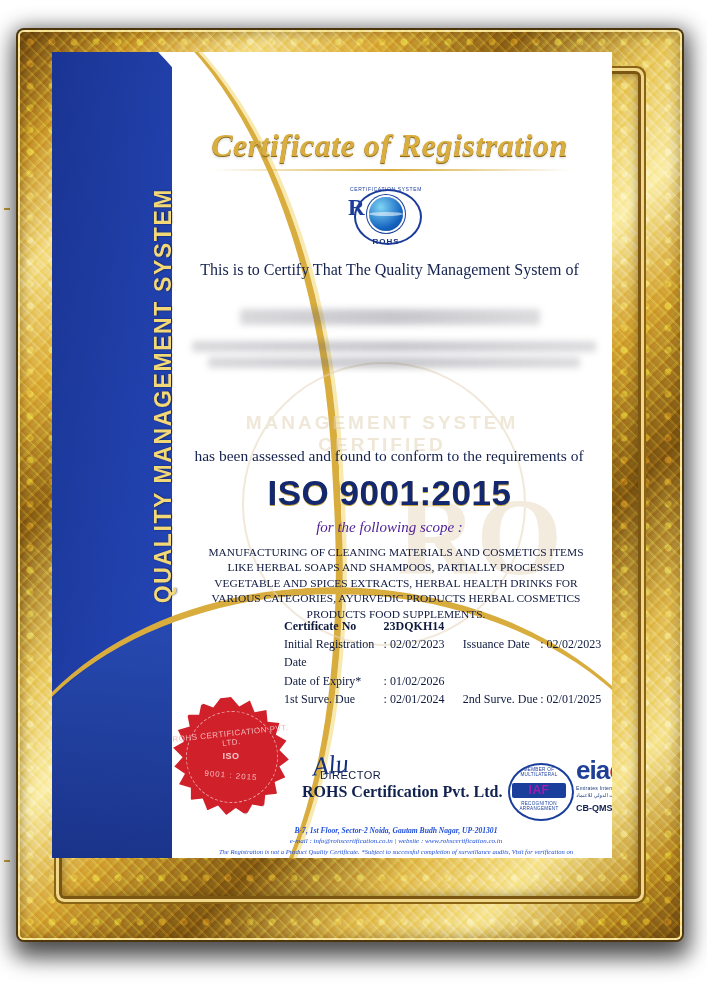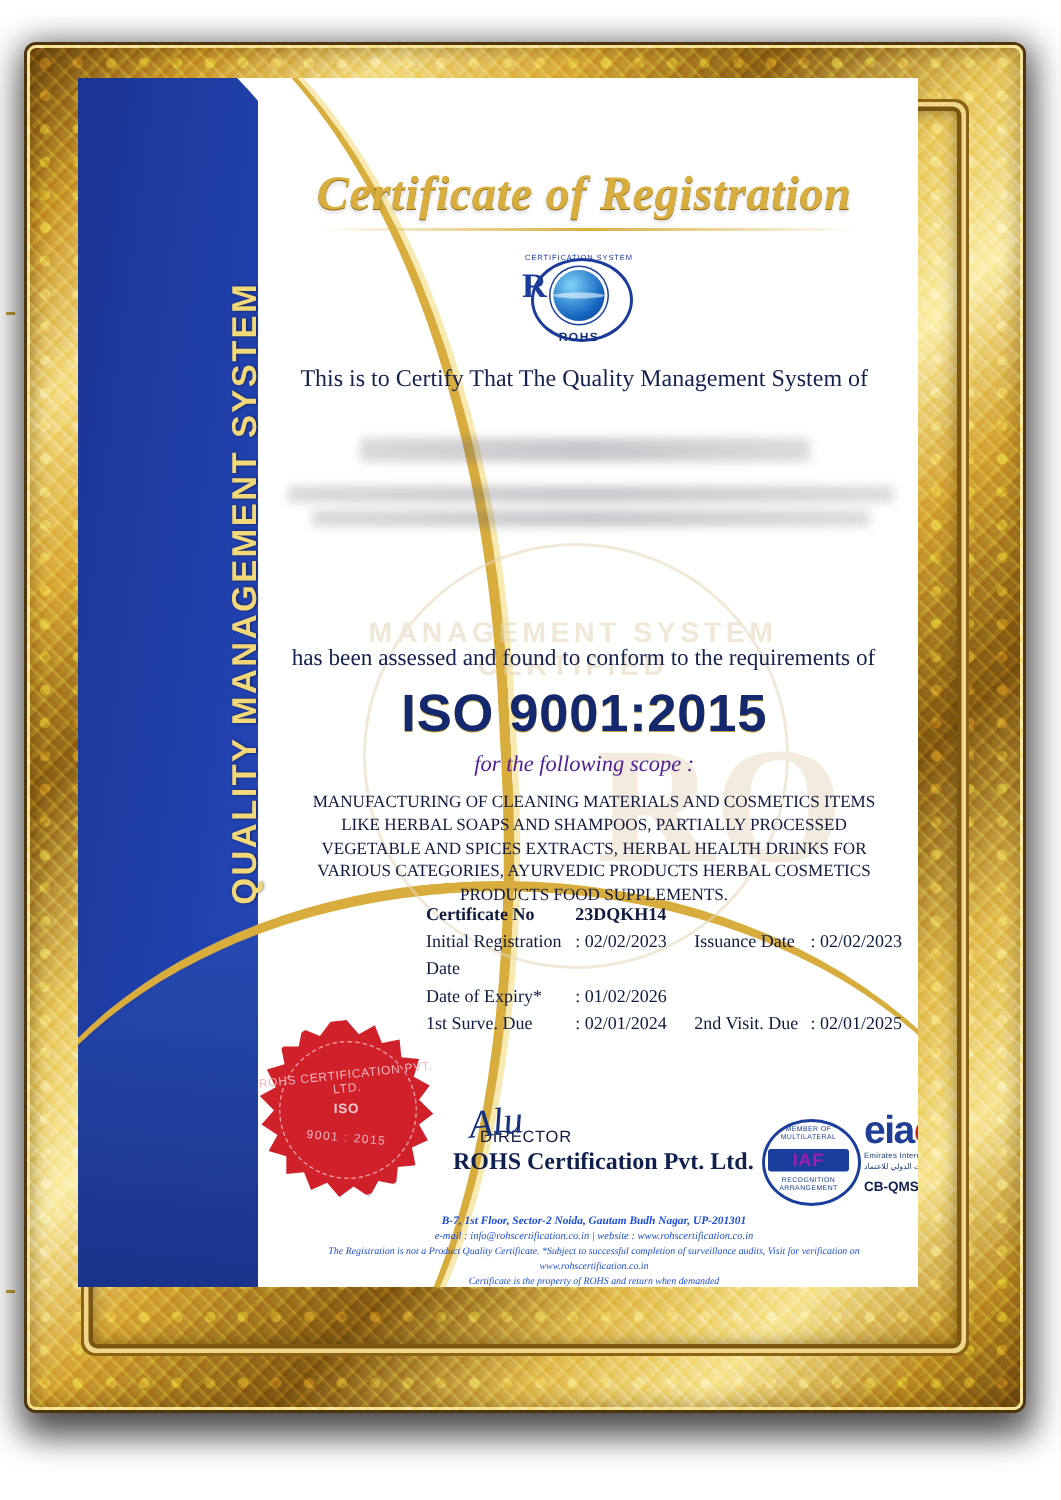--- a/index.html
+++ b/index.html
@@ -95,21 +95,21 @@
     font-family:"Liberation Sans",sans-serif;font-weight:bold;font-size:19px;
     letter-spacing:3px;color:#e3d4b8;
   }
   .wm-big{
     position:absolute;left:0;top:130px;width:360px;text-align:right;
     font-family:"Liberation Serif",serif;font-weight:bold;font-size:110px;
     color:#e9dcc4;line-height:1;
   }
 
   
-  .content{position:absolute;left:120px;top:0;width:504px;height:806px;}
+  .content{position:absolute;left:120px;top:17px;width:504px;height:806px;}
 
   .cert-title{
     position:absolute;left:-10px;top:58px;width:455px;text-align:center;
     font-family:"Liberation Serif",serif;font-style:italic;font-weight:bold;
     font-size:32px;color:#d9ae3f;letter-spacing:.5px;
     text-shadow:0 1px 0 #8b6a1c,0 2px 3px rgba(0,0,0,.18);
   }
   .title-rule{
     position:absolute;left:40px;top:100px;width:360px;height:2px;
     background:linear-gradient(90deg,rgba(216,174,62,0),#d8ae3e,rgba(216,174,62,0));
@@ -346,21 +346,21 @@
         </div>
         <div class="drow">
           <div class="dlabel">Date of Expiry*</div>
           <div class="dval">: 01/02/2026</div>
           <div class="dlabel2"></div>
           <div class="dval2"></div>
         </div>
         <div class="drow">
           <div class="dlabel">1st Surve. Due</div>
           <div class="dval">: 02/01/2024</div>
-          <div class="dlabel2">2nd Visit. Due</div>
+          <div class="dlabel2">2nd Surve. Due</div>
           <div class="dval2">: 02/01/2025</div>
         </div>
       </div>
 
       <div class="seal">
         <div class="seal-star"></div>
         <div class="seal-inner"></div>
         <div class="seal-t1">ROHS CERTIFICATION PVT. LTD.</div>
         <div class="seal-t2">ISO</div>
         <div class="seal-t3">9001 : 2015</div>

